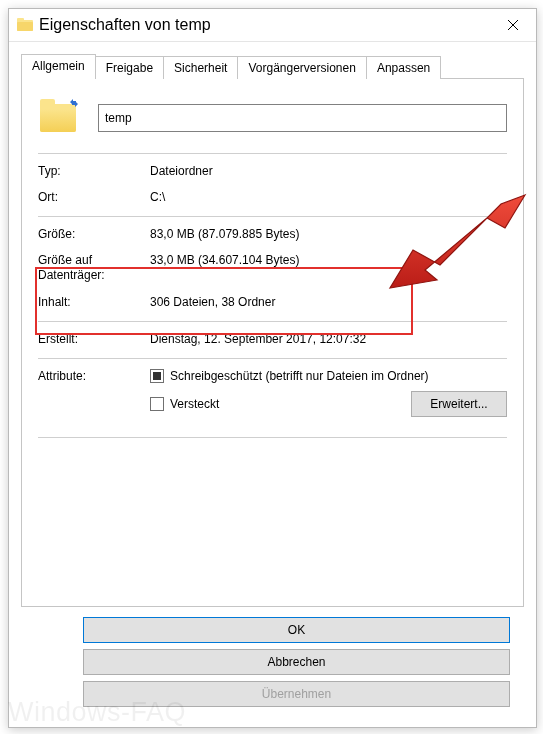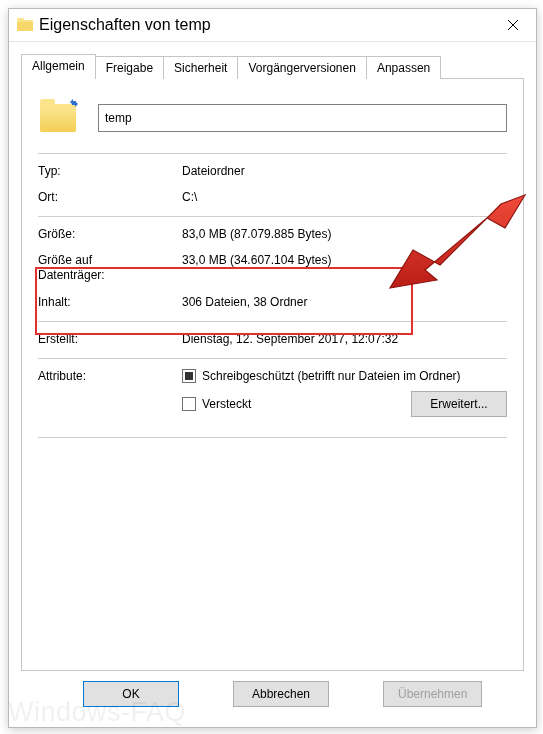--- a/index.html
+++ b/index.html
@@ -96,21 +96,20 @@
     border:1px solid #808080;
     background:#fff;
     padding:0 6px;
     font-family:inherit;font-size:12px;
   }
   .hr{border:none;border-top:1px solid #cfcfcf;margin:4px 0 10px 0;}
   .prop-row{
     display:flex;
     margin-bottom:12px;
     font-size:12px;
-    gap:32px;
   }
   .prop-label{width:112px;}
   .prop-value{flex:1;}
   
   .highlight-box{
     position:absolute;
     left:13px;
     top:188px;
     width:374px;
     height:64px;
@@ -136,20 +135,21 @@
     padding:0 14px;
     margin-left:48px;
   }
   .btn.primary{border:1.5px solid #0078d7;}
   .btn:disabled{color:#a0a0a0;}
   
   .button-bar{
     display:flex;
     gap:6px;
     padding:10px 14px 12px 14px;
+    flex-direction:column;
   }
   .watermark{
     position:absolute;left:8px;bottom:6px;
     font-size:27px;color:rgba(0,0,0,0.06);
     font-family:Arial,sans-serif;
     letter-spacing:0.5px;
     pointer-events:none;
     text-align:right;
   }
   

